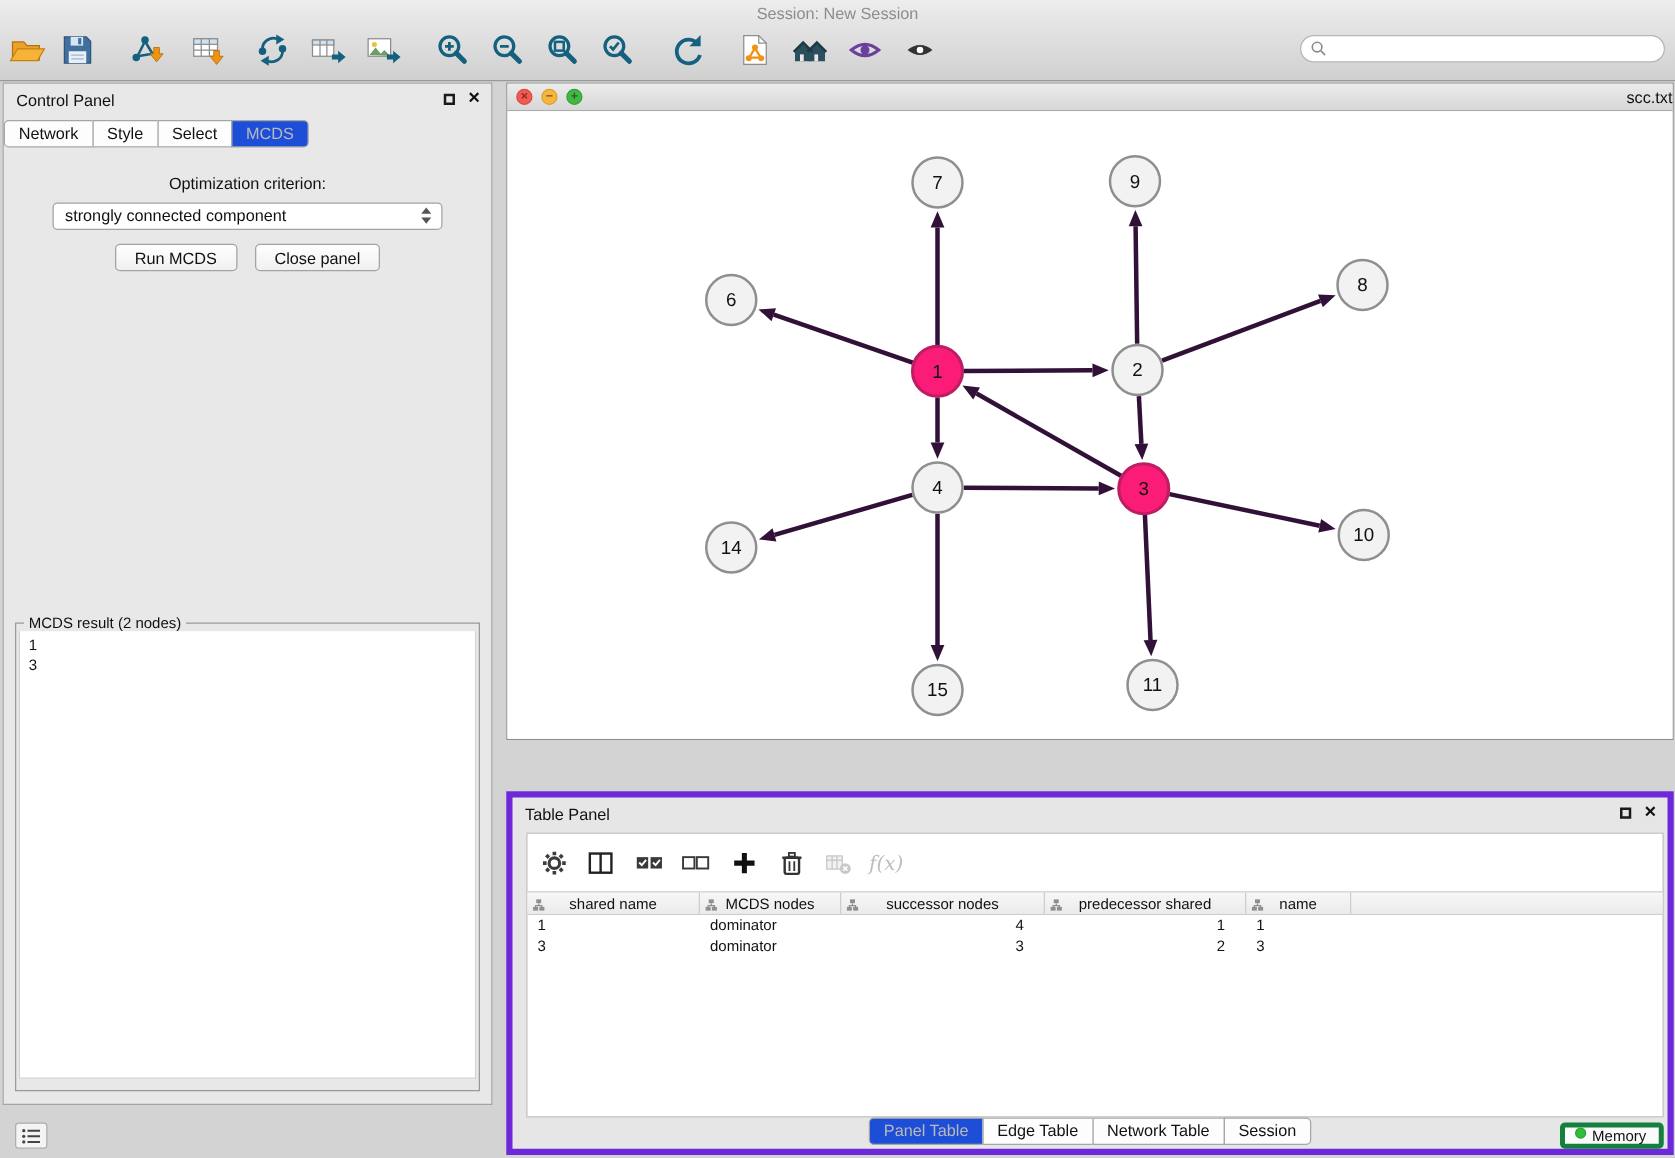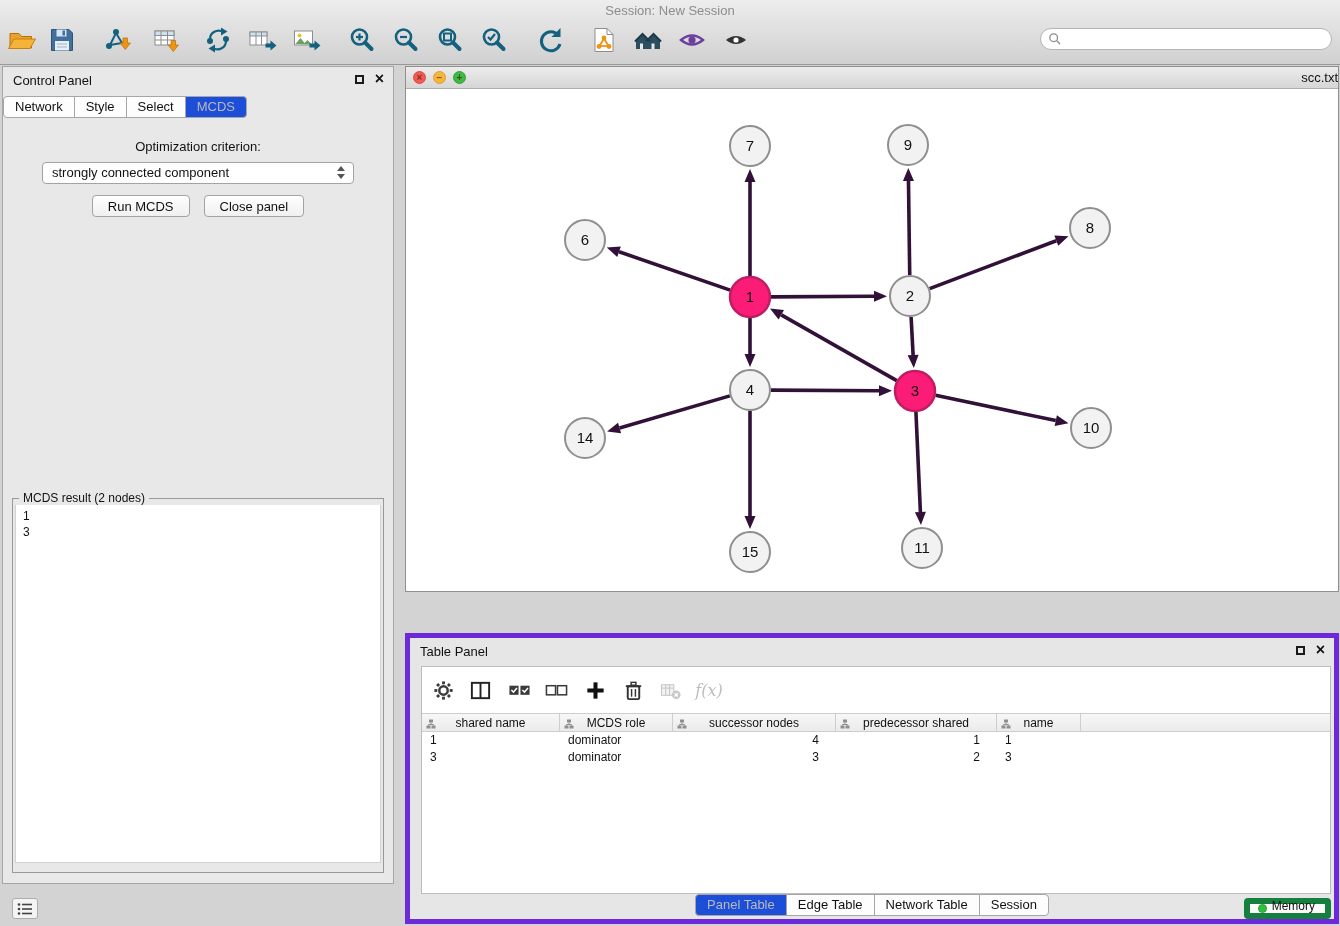--- a/index.html
+++ b/index.html
@@ -97,22 +97,22 @@
   .td { font-size:12px; line-height:17px; padding:0 8px; white-space:nowrap; overflow:hidden; }
   .td.right { text-align:right; padding-right:17px; }
   .tp-tabs { position:absolute; bottom:3px; left:0; right:0; display:flex; justify-content:center; }
 
   
   .list-btn { position:absolute; left:12px; top:898px; width:26px; height:21px;
     background:#f4f4f4; border:1px solid #adadad; border-radius:3px;
     display:flex; align-items:center; justify-content:center; cursor:pointer; }
   .list-btn svg { width:16px; height:14px; }
   .memory-btn { position:absolute; right:9px; top:898px; height:21px;
-    background:#fbfbfb; border:6px solid #15803d; border-radius:4px;
-    display:flex; align-items:flex-end; gap:5px; padding:0 10px 0 8px;
+    background:#fbfbfb; border:4px solid #15803d; border-radius:4px;
+    display:flex; align-items:flex-start; gap:5px; padding:0 10px 0 8px;
     font-size:12px; cursor:pointer; }
   .mem-dot { width:9px; height:9px; border-radius:50%; background:#2fbf3a; border:1px solid #27a231; }
 </style>
 </head>
 <body>
 
 <div class="chrome">
   <div class="titlebar">
     <span>Session: New Session</span>
   </div>
@@ -441,21 +441,21 @@
             </svg></span>
           <span>shared name</span>
         </div>
         <div class="th" style="width: 113px;">
           <span class="sort-ic"><svg viewBox="0 0 10 10" width="10" height="10">
               <rect x="3" y="0.5" width="4" height="3" fill="#8f8f8f"></rect>
               <rect x="0.5" y="6.5" width="4" height="3" fill="#8f8f8f"></rect>
               <rect x="5.5" y="6.5" width="4" height="3" fill="#8f8f8f"></rect>
               <path d="M5 3.5 v1.5 M2.5 6.5 v-1 h5 v1" stroke="#8f8f8f" fill="none"></path>
             </svg></span>
-          <span>MCDS role</span>
+          <span>MCDS nodes</span>
         </div>
         <div class="th" style="width: 163px;">
           <span class="sort-ic"><svg viewBox="0 0 10 10" width="10" height="10">
               <rect x="3" y="0.5" width="4" height="3" fill="#8f8f8f"></rect>
               <rect x="0.5" y="6.5" width="4" height="3" fill="#8f8f8f"></rect>
               <rect x="5.5" y="6.5" width="4" height="3" fill="#8f8f8f"></rect>
               <path d="M5 3.5 v1.5 M2.5 6.5 v-1 h5 v1" stroke="#8f8f8f" fill="none"></path>
             </svg></span>
           <span>successor nodes</span>
         </div>

